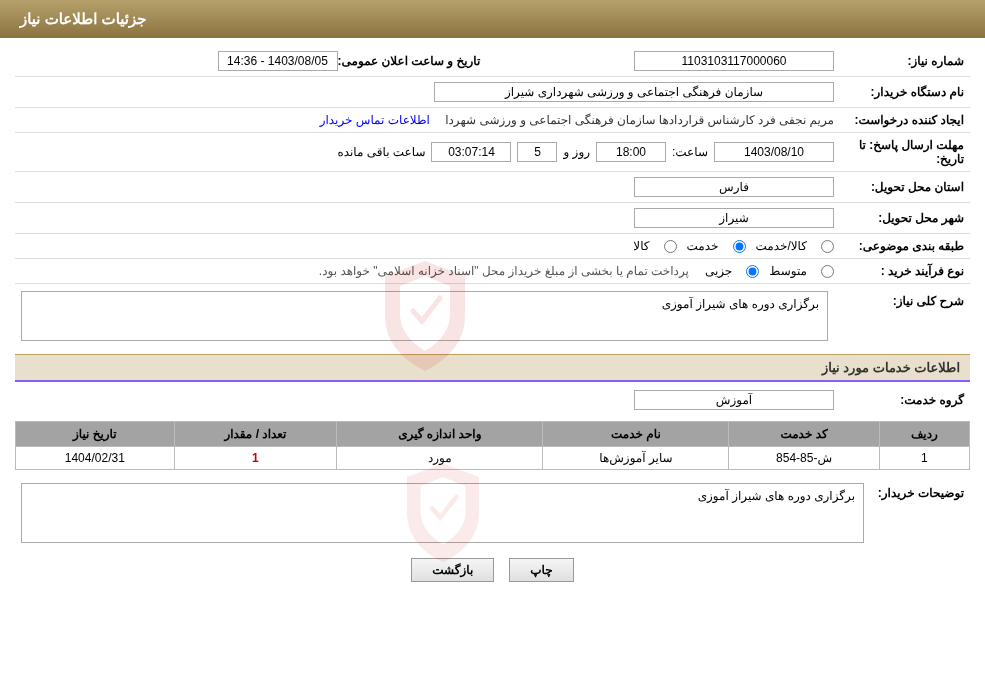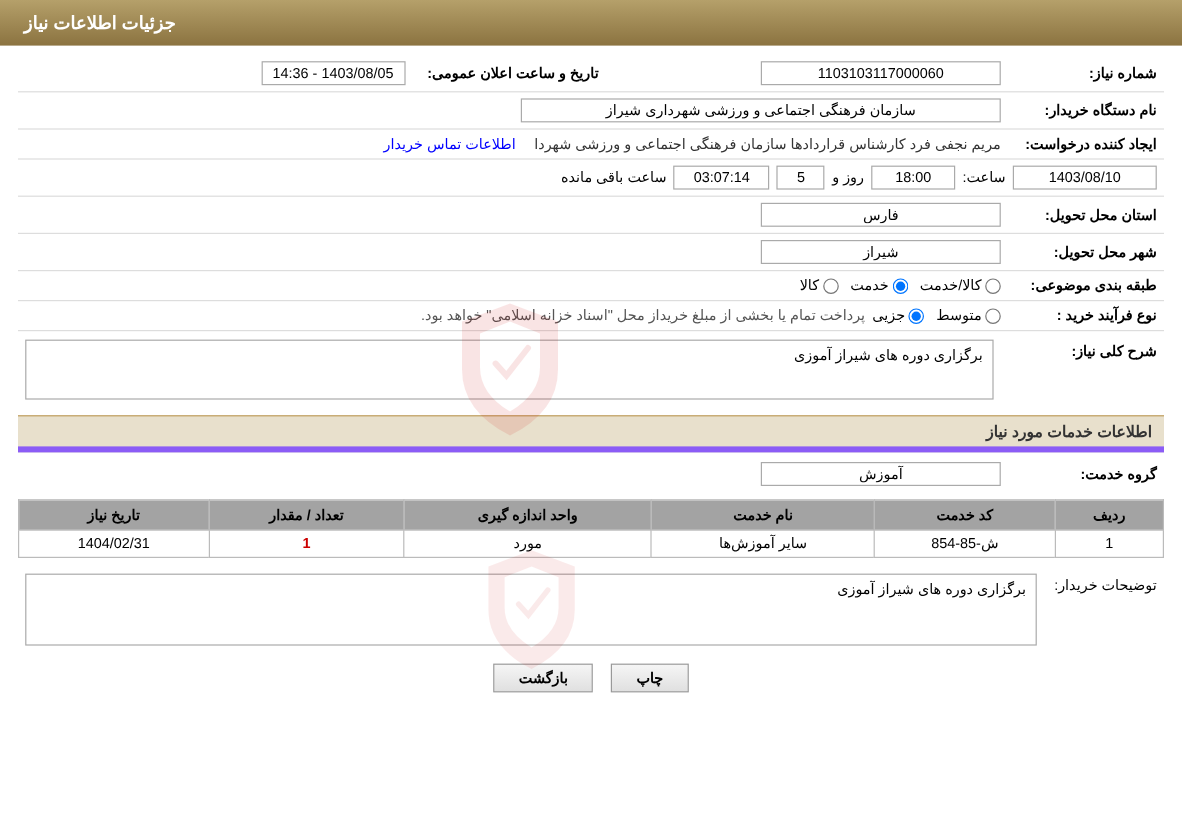--- a/index.html
+++ b/index.html
@@ -41,21 +41,21 @@
     .input-box-small {
       width: 120px;
     }
     .link-blue {
       color: #00f;
       cursor: pointer;
     }
     .section-header {
       background: #e8e0cc;
       border-top: 1px solid #c0a060;
-      border-bottom: 5px solid #8b5cf6;
+      border-bottom: 2px solid #8b5cf6;
       padding: 5px 10px;
       font-weight: bold;
       font-size: 13px;
       color: #333;
       margin: 8px 0 5px 0;
     }
     
     .services-table {
       width: 100%;
       border-collapse: collapse;
@@ -81,21 +81,21 @@
     }
     .radio-group {
       display: flex;
       align-items: center;
       gap: 10px;
       direction: rtl;
     }
     .radio-item {
       display: flex;
       align-items: center;
-      gap: 3px;
+      gap: 14px;
     }
     .footer-buttons {
       text-align: center;
       padding: 10px;
       display: flex;
       justify-content: center;
       gap: 15px;
     }
     .btn {
       padding: 4px 20px;
@@ -141,21 +141,21 @@
     .note-text {
       color: #555;
       font-size: 12px;
     }
     .buyer-desc-row {
       display: flex;
       align-items: flex-start;
       padding: 5px 6px;
     }
     .buyer-desc-label {
-      font-weight: normal;
+      font-weight: bold;
       width: 100px;
       text-align: right;
       flex-shrink: 0;
       padding-top: 3px;
     }
     .buyer-desc-value {
       flex: 1;
     }
     .buyer-desc-inner {
       position: relative;
@@ -181,21 +181,21 @@
     <span>جزئیات اطلاعات نیاز</span>
   </div>
 
   <div class="content-area">
 
     <div class="row-flex">
       <span class="field-label">شماره نیاز:</span>
       <div class="field-value">
         <input class="input-box input-box-medium" type="text" value="1103103117000060" style="">
       </div>
-      <span class="field-label" style="width:180px; text-align:center;">تاریخ و ساعت اعلان عمومی:</span>
+      <span class="field-label" style="width:180px; text-align:left;">تاریخ و ساعت اعلان عمومی:</span>
       <div class="field-value">
         <input class="input-box input-box-small" type="text" value="1403/08/05 - 14:36" style="">
       </div>
     </div>
 
     <div class="separator"></div>
 
     <div class="row-flex">
       <span class="field-label">نام دستگاه خریدار:</span>
       <div class="field-value">
@@ -210,20 +210,21 @@
       <div class="field-value">
         <span style="color:#333;">مریم نجفی فرد کارشناس قراردادها سازمان فرهنگی اجتماعی و ورزشی شهردا</span>
         &nbsp;
         <span class="link-blue">اطلاعات تماس خریدار</span>
       </div>
     </div>
 
     <div class="separator"></div>
 
     <div class="row-flex">
+      <span class="field-label">مهلت ارسال پاسخ: تا تاریخ:</span>
       <div class="field-value">
         <input class="input-box input-box-small" type="text" value="1403/08/10" style="">
         <span>ساعت:</span>
         <input class="input-box" style="width: 70px;" type="text" value="18:00">
         <span>روز و</span>
         <input class="input-box" style="width: 40px;" type="text" value="5">
         <input class="input-box" style="width: 80px;" type="text" value="03:07:14">
         <span>ساعت باقی مانده</span>
       </div>
     </div>
@@ -276,21 +277,21 @@
         <div class="radio-group">
           <div class="radio-item">
             <input type="radio" name="process" style="">
             <span>متوسط</span>
           </div>
           <div class="radio-item">
             <input type="radio" name="process" checked="" style="">
             <span>جزیی</span>
           </div>
         </div>
-        <span class="note-text" style="">پرداخت تمام یا بخشی از مبلغ خریداز محل "اسناد خزانه اسلامی" خواهد بود.</span>
+        <span class="note-text" style="margin-right: 10px;">پرداخت تمام یا بخشی از مبلغ خریداز محل "اسناد خزانه اسلامی" خواهد بود.</span>
       </div>
     </div>
 
     <div class="separator"></div>
 
     <div style="display:flex; align-items:flex-start; padding: 5px 6px; gap: 6px;">
       <span class="field-label" style="padding-top:3px;">شرح کلی نیاز:</span>
       <div class="field-value" style="flex: 1; position: relative;">
         <div style="position:relative; width:100%; border:1px solid #aaa; min-height: 50px; padding: 5px 8px; background:#fff;">
           

